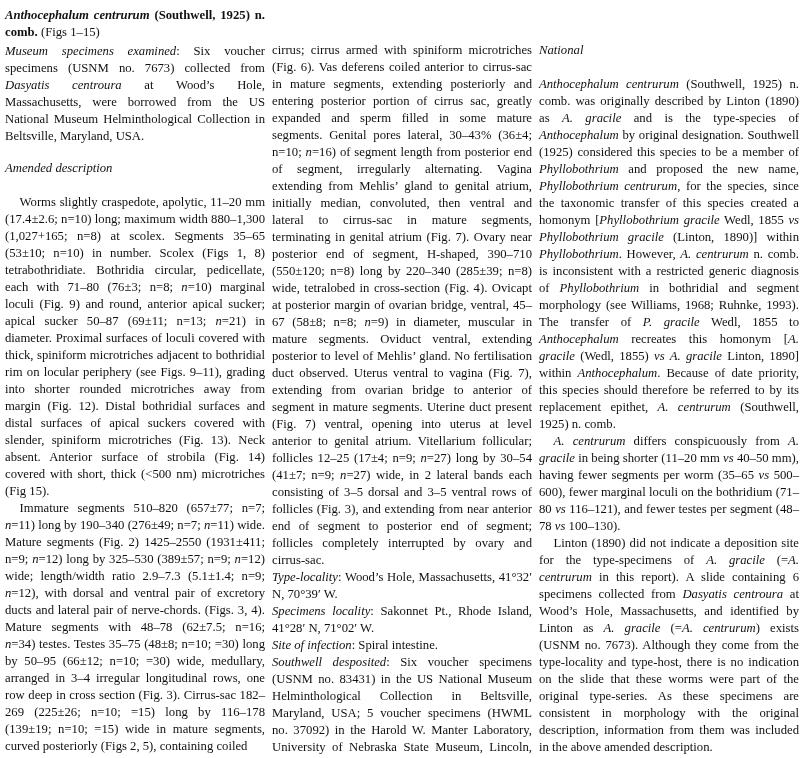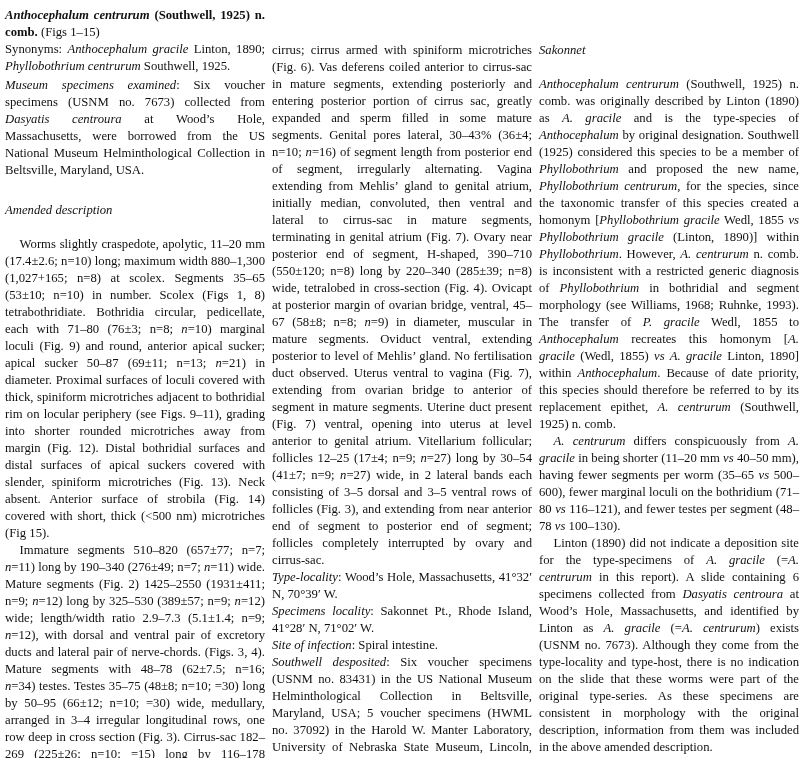--- a/index.html
+++ b/index.html
@@ -33,49 +33,48 @@
   }
   .block { margin: 0; }
   .species-title {
     font-weight: bold;
     font-style: italic;
   }
   .species-title .rm,
   .rm { font-style: normal; font-weight: normal; }
   .section-heading {
     font-style: italic;
-    margin-top: 23px;
+    margin-top: 15px;
     margin-bottom: 17px;
   }
   .gap-above { margin-top: 2px; }
   .indent { text-indent: 1.15em; }
   p { margin: 0; }
 </style>
 </head>
 <body>
 
 <div class="page">
 
   <div class="col">
     <p class="block species-title"><i>Anthocephalum centrurum</i> <span class="rm" style="font-weight: bold;">(Southwell, 1925) n. comb.</span> <span class="rm">(Figs 1–15)</span></p>
-    <p class="block">Synonyms: <i>Anthocephalum gracile</i> Linton, 1890; <i>Phyllobothrium centrurum</i> Southwell, 1925.</p>
     <p class="block gap-above"><i>Museum specimens examined</i>: Six voucher specimens (USNM no. 7673) collected from <i>Dasyatis centroura</i> at Wood’s Hole, Massachusetts, were borrowed from the US National Museum Helminthological Collection in Beltsville, Maryland, USA.</p>
     <p class="block section-heading">Amended description</p>
     <p class="block indent">Worms slightly craspedote, apolytic, 11–20 mm (17.4±2.6; n=10) long; maximum width 880–1,300 (1,027+165; n=8) at scolex. Segments 35–65 (53±10; n=10) in number. Scolex (Figs 1, 8) tetrabothridiate. Bothridia circular, pedicellate, each with 71–80 (76±3; n=8; <i>n</i>=10) marginal loculi (Fig. 9) and round, anterior apical sucker; apical sucker 50–87 (69±11; n=13; <i>n</i>=21) in diameter. Proximal surfaces of loculi covered with thick, spiniform microtriches adjacent to bothridial rim on locular periphery (see Figs. 9–11), grading into shorter rounded microtriches away from margin (Fig. 12). Distal bothridial surfaces and distal surfaces of apical suckers covered with slender, spiniform microtriches (Fig. 13). Neck absent. Anterior surface of strobila (Fig. 14) covered with short, thick (&lt;500 nm) microtriches (Fig 15).</p>
     <p class="block indent">Immature segments 510–820 (657±77; n=7; <i>n</i>=11) long by 190–340 (276±49; n=7; <i>n</i>=11) wide. Mature segments (Fig. 2) 1425–2550 (1931±411; n=9; <i>n</i>=12) long by 325–530 (389±57; n=9; <i>n</i>=12) wide; length/width ratio 2.9–7.3 (5.1±1.4; n=9; <i>n</i>=12), with dorsal and ventral pair of excretory ducts and lateral pair of nerve-chords. (Figs. 3, 4). Mature segments with 48–78 (62±7.5; n=16; <i>n</i>=34) testes. Testes 35–75 (48±8; n=10; =30) long by 50–95 (66±12; n=10; =30) wide, medullary, arranged in 3–4 irregular longitudinal rows, one row deep in cross section (Fig. 3). Cirrus-sac 182–269 (225±26; n=10; =15) long by 116–178 (139±19; n=10; =15) wide in mature segments, curved posteriorly (Figs 2, 5), containing coiled</p>
   </div>
 
   <div class="col offset-top">
     <p class="block">cirrus; cirrus armed with spiniform microtriches (Fig. 6). Vas deferens coiled anterior to cirrus-sac in mature segments, extending posteriorly and entering posterior portion of cirrus sac, greatly expanded and sperm filled in some mature segments. Genital pores lateral, 30–43% (36±4; n=10; <i>n</i>=16) of segment length from posterior end of segment, irregularly alternating. Vagina extending from Mehlis’ gland to genital atrium, initially median, convoluted, then ventral and lateral to cirrus-sac in mature segments, terminating in genital atrium (Fig. 7). Ovary near posterior end of segment, H-shaped, 390–710 (550±120; n=8) long by 220–340 (285±39; n=8) wide, tetralobed in cross-section (Fig. 4). Ovicapt at posterior margin of ovarian bridge, ventral, 45–67 (58±8; n=8; <i>n</i>=9) in diameter, muscular in mature segments. Oviduct ventral, extending posterior to level of Mehlis’ gland. No fertilisation duct observed. Uterus ventral to vagina (Fig. 7), extending from ovarian bridge to anterior of segment in mature segments. Uterine duct present (Fig. 7) ventral, opening into uterus at level anterior to genital atrium. Vitellarium follicular; follicles 12–25 (17±4; n=9; <i>n</i>=27) long by 30–54 (41±7; n=9; <i>n</i>=27) wide, in 2 lateral bands each consisting of 3–5 dorsal and 3–5 ventral rows of follicles (Fig. 3), and extending from near anterior end of segment to posterior end of segment; follicles completely interrupted by ovary and cirrus-sac.</p>
     <p class="block"><i>Type-locality</i>: Wood’s Hole, Massachusetts, 41°32′ N, 70°39′ W.</p>
     <p class="block"><i>Specimens locality</i>: Sakonnet Pt., Rhode Island, 41°28′ N, 71°02′ W.</p>
     <p class="block"><i>Site of infection</i>: Spiral intestine.</p>
     <p class="block"><i>Southwell desposited</i>: Six voucher specimens (USNM no. 83431) in the US National Museum Helminthological Collection in Beltsville, Maryland, USA; 5 voucher specimens (HWML no. 37092) in the Harold W. Manter Laboratory, University of Nebraska State Museum, Lincoln, Nebraska, USA. Remaining vouchers in the collection of the author.</p>
   </div>
 
   <div class="col offset-top">
-    <p class="block section-heading" style="margin-top:0">Sakonnet</p>
+    <p class="block section-heading" style="margin-top:0">National</p>
     <p class="block"><i>Anthocephalum centrurum</i> (Southwell, 1925) n. comb. was originally described by Linton (1890) as <i>A. gracile</i> and is the type-species of <i>Anthocephalum</i> by original designation. Southwell (1925) considered this species to be a member of <i>Phyllobothrium</i> and proposed the new name, <i>Phyllobothrium centrurum</i>, for the species, since the taxonomic transfer of this species created a homonym [<i>Phyllobothrium gracile</i> Wedl, 1855 <i>vs</i> <i>Phyllobothrium gracile</i> (Linton, 1890)] within <i>Phyllobothrium</i>. However, <i>A. centrurum</i> n. comb. is inconsistent with a restricted generic diagnosis of <i>Phyllobothrium</i> in bothridial and segment morphology (see Williams, 1968; Ruhnke, 1993). The transfer of <i>P. gracile</i> Wedl, 1855 to <i>Anthocephalum</i> recreates this homonym [<i>A. gracile</i> (Wedl, 1855) <i>vs</i> <i>A. gracile</i> Linton, 1890] within <i>Anthocephalum</i>. Because of date priority, this species should therefore be referred to by its replacement epithet, <i>A. centrurum</i> (Southwell, 1925) n. comb.</p>
     <p class="block indent"><i>A. centrurum</i> differs conspicuously from <i>A. gracile</i> in being shorter (11–20 mm <i>vs</i> 40–50 mm), having fewer segments per worm (35–65 <i>vs</i> 500–600), fewer marginal loculi on the bothridium (71–80 <i>vs</i> 116–121), and fewer testes per segment (48–78 <i>vs</i> 100–130).</p>
     <p class="block indent">Linton (1890) did not indicate a deposition site for the type-specimens of <i>A. gracile</i> (=<i>A. centrurum</i> in this report). A slide containing 6 specimens collected from <i>Dasyatis centroura</i> at Wood’s Hole, Massachusetts, and identified by Linton as <i>A. gracile</i> (=<i>A. centrurum</i>) exists (USNM no. 7673). Although they come from the type-locality and type-host, there is no indication on the slide that these worms were part of the original type-series. As these specimens are consistent in morphology with the original description, information from them was included in the above amended description.</p>
   </div>
 
 </div>
 
 </body></html>

